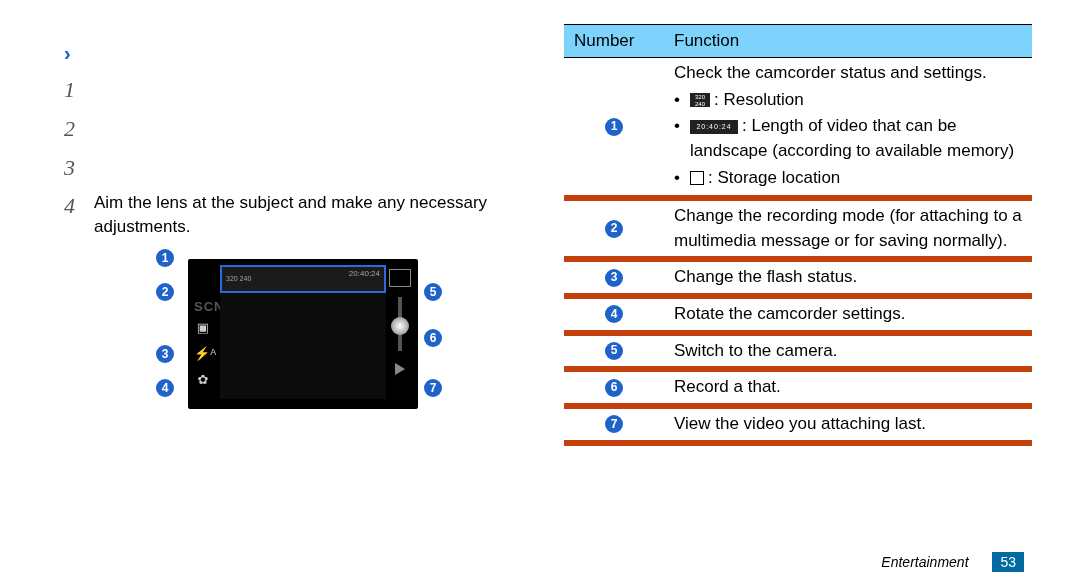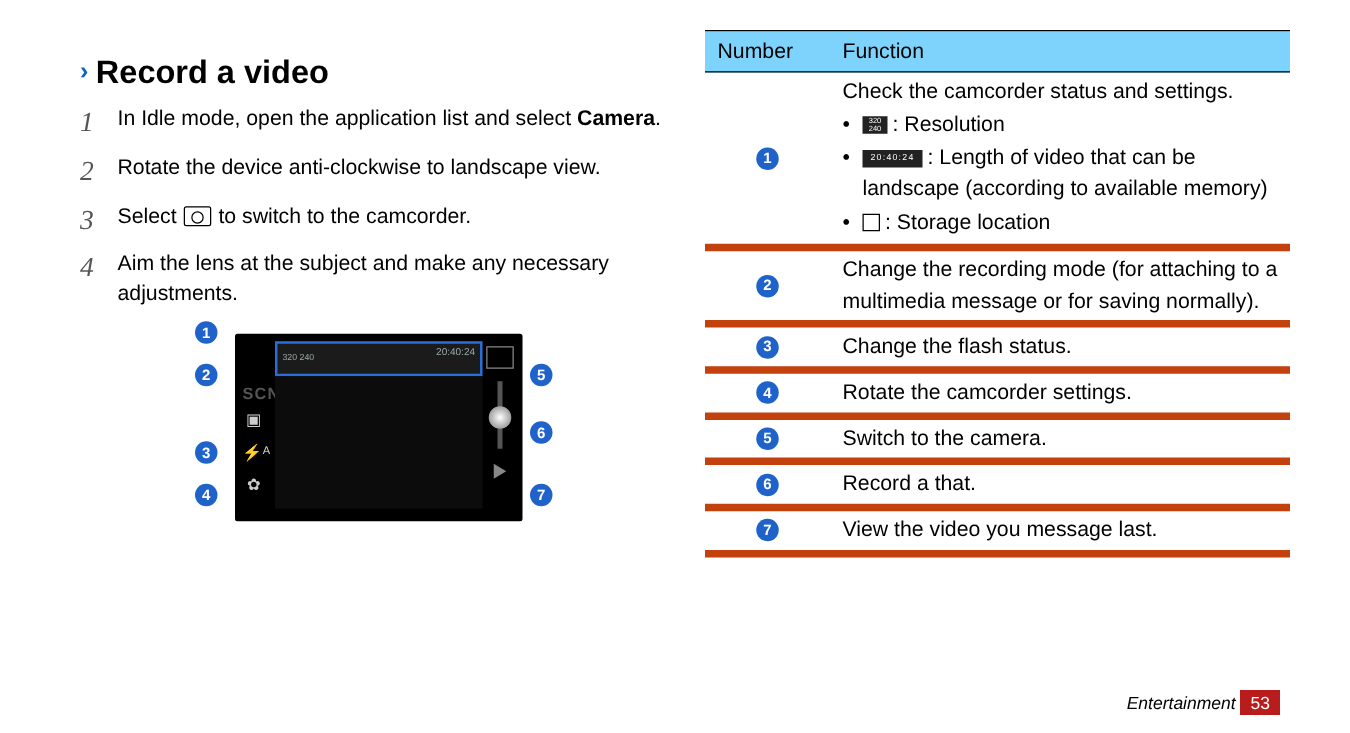--- a/index.html
+++ b/index.html
@@ -37,50 +37,42 @@
   tbody td{padding:3px 10px;border-bottom:6px solid #c2410c;vertical-align:top;line-height:1.45}
   td.num{width:80px;text-align:center;vertical-align:middle}
   td.num .badge{position:static;margin:0 auto}
   .bul{margin:0;padding:0;list-style:none}
   .bul li{position:relative;padding-left:16px;margin:2px 0}
   .bul li::before{content:"•";position:absolute;left:0;top:0}
   .mini-icon{display:inline-block;width:20px;height:14px;background:#222;color:#fff;font-size:6px;line-height:7px;text-align:center;vertical-align:middle;margin-right:4px;padding-top:1px;box-sizing:border-box}
   .mini-icon.time{width:48px;font-size:7px;line-height:12px;letter-spacing:1px}
   .mini-icon.store{width:14px;height:14px;border:1px solid #000;background:#fff;position:relative}
   .footer{position:absolute;right:24px;bottom:4px;font-size:14px}
-  .footer em{margin-right:0}
-  .footer b{background:#b91c1c;color:#fff;padding:2px 8px;font-weight:400}
+  .footer em{margin-right:20px}
+  .footer b{background:#0369a1;color:#fff;padding:2px 8px;font-weight:400}
 </style>
 </head>
 <body>
 
 <div class="page">
 
   <div class="col">
     <div class="heading">
       <span class="chev">›</span>
-      <span>Record a video</span>
     </div>
 
     <ul class="steps">
       <li>
         <span class="snum">1</span>
-        <span>
-          <span>In Idle mode, open the application list and select </span><span class="bold">Camera</span><span>.</span>
-        </span>
       </li>
       <li>
         <span class="snum">2</span>
-        <span>Rotate the device anti-clockwise to landscape view.</span>
       </li>
       <li>
         <span class="snum">3</span>
-        <span>
-          <span>Select </span><span class="inline-icon"></span><span> to switch to the camcorder.</span>
-        </span>
       </li>
       <li>
         <span class="snum">4</span>
         <span>Aim the lens at the subject and make any necessary adjustments.</span>
       </li>
     </ul>
 
     <div class="figwrap">
       <div class="cam">
         <div class="cam-topbar">
@@ -162,21 +154,21 @@
         <tr>
           <td class="num">
               <div class="badge">6</div>
             </td>
           <td>Record a that.</td>
         </tr>
         <tr>
           <td class="num">
               <div class="badge">7</div>
             </td>
-          <td>View the video you message last.</td>
+          <td>View the video you attaching last.</td>
         </tr>
       </tbody>
     </table>
 
     <div class="footer">
       <em>Entertainment</em>
       <b>53</b>
     </div>
   </div>
 

